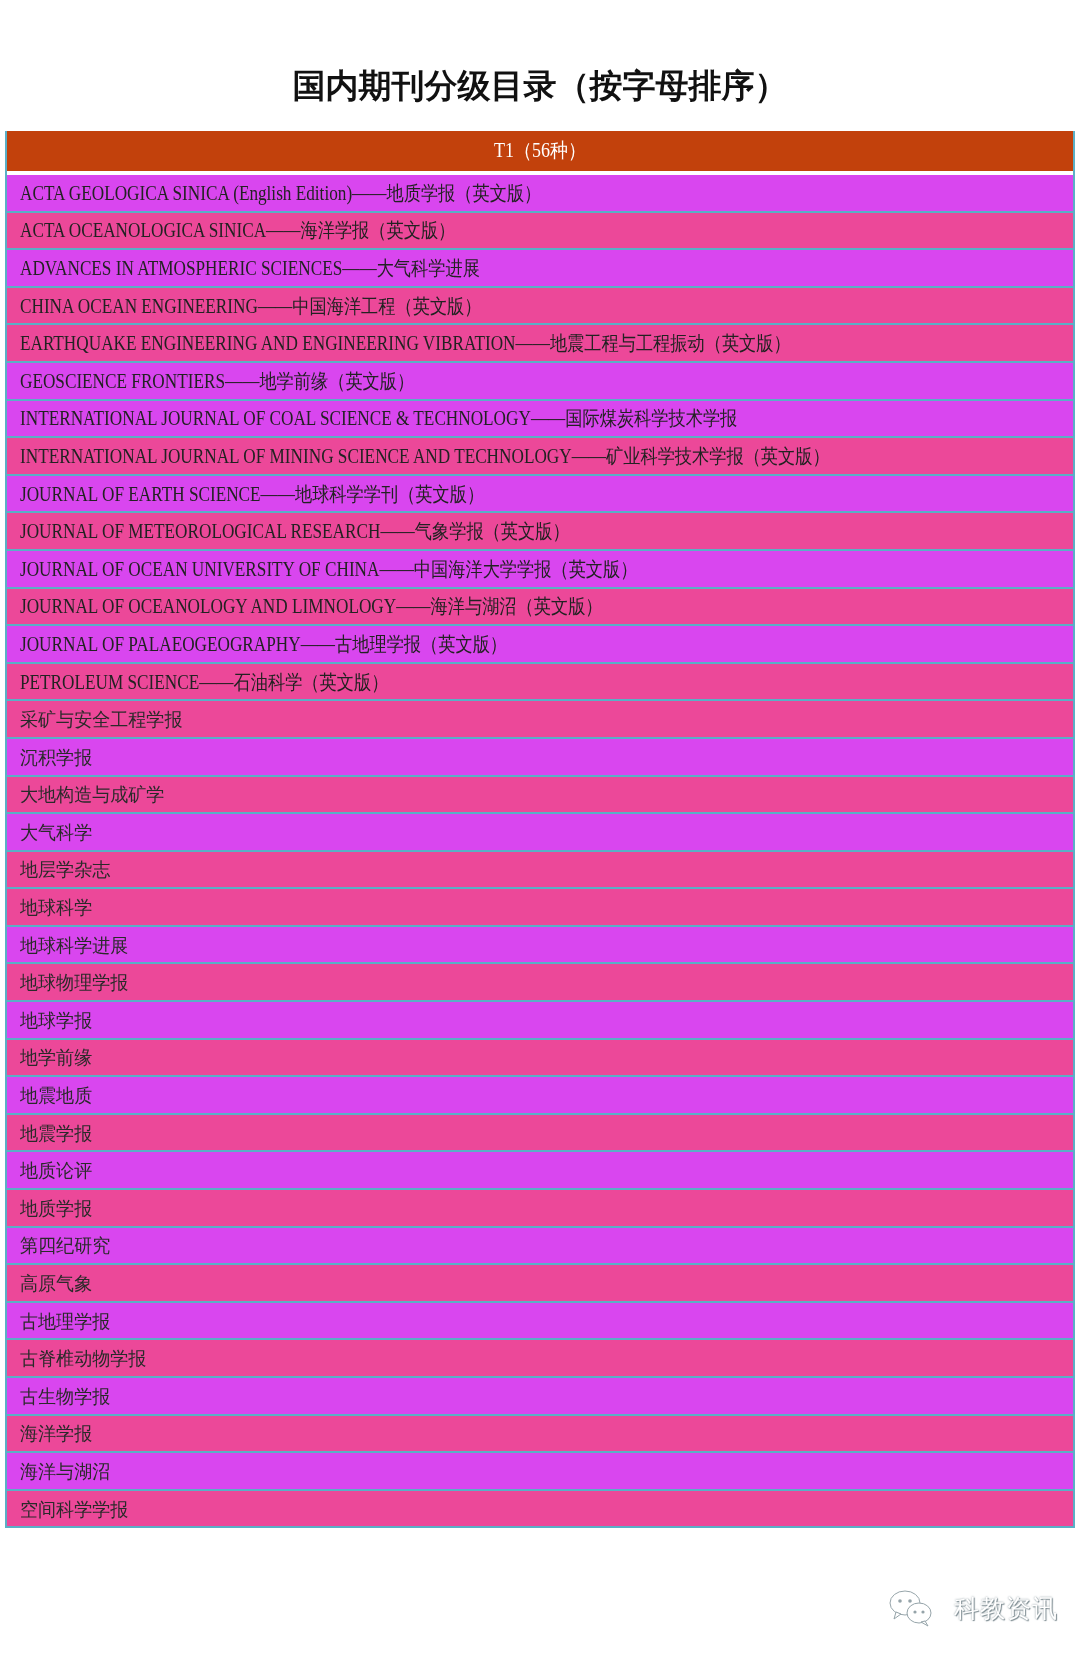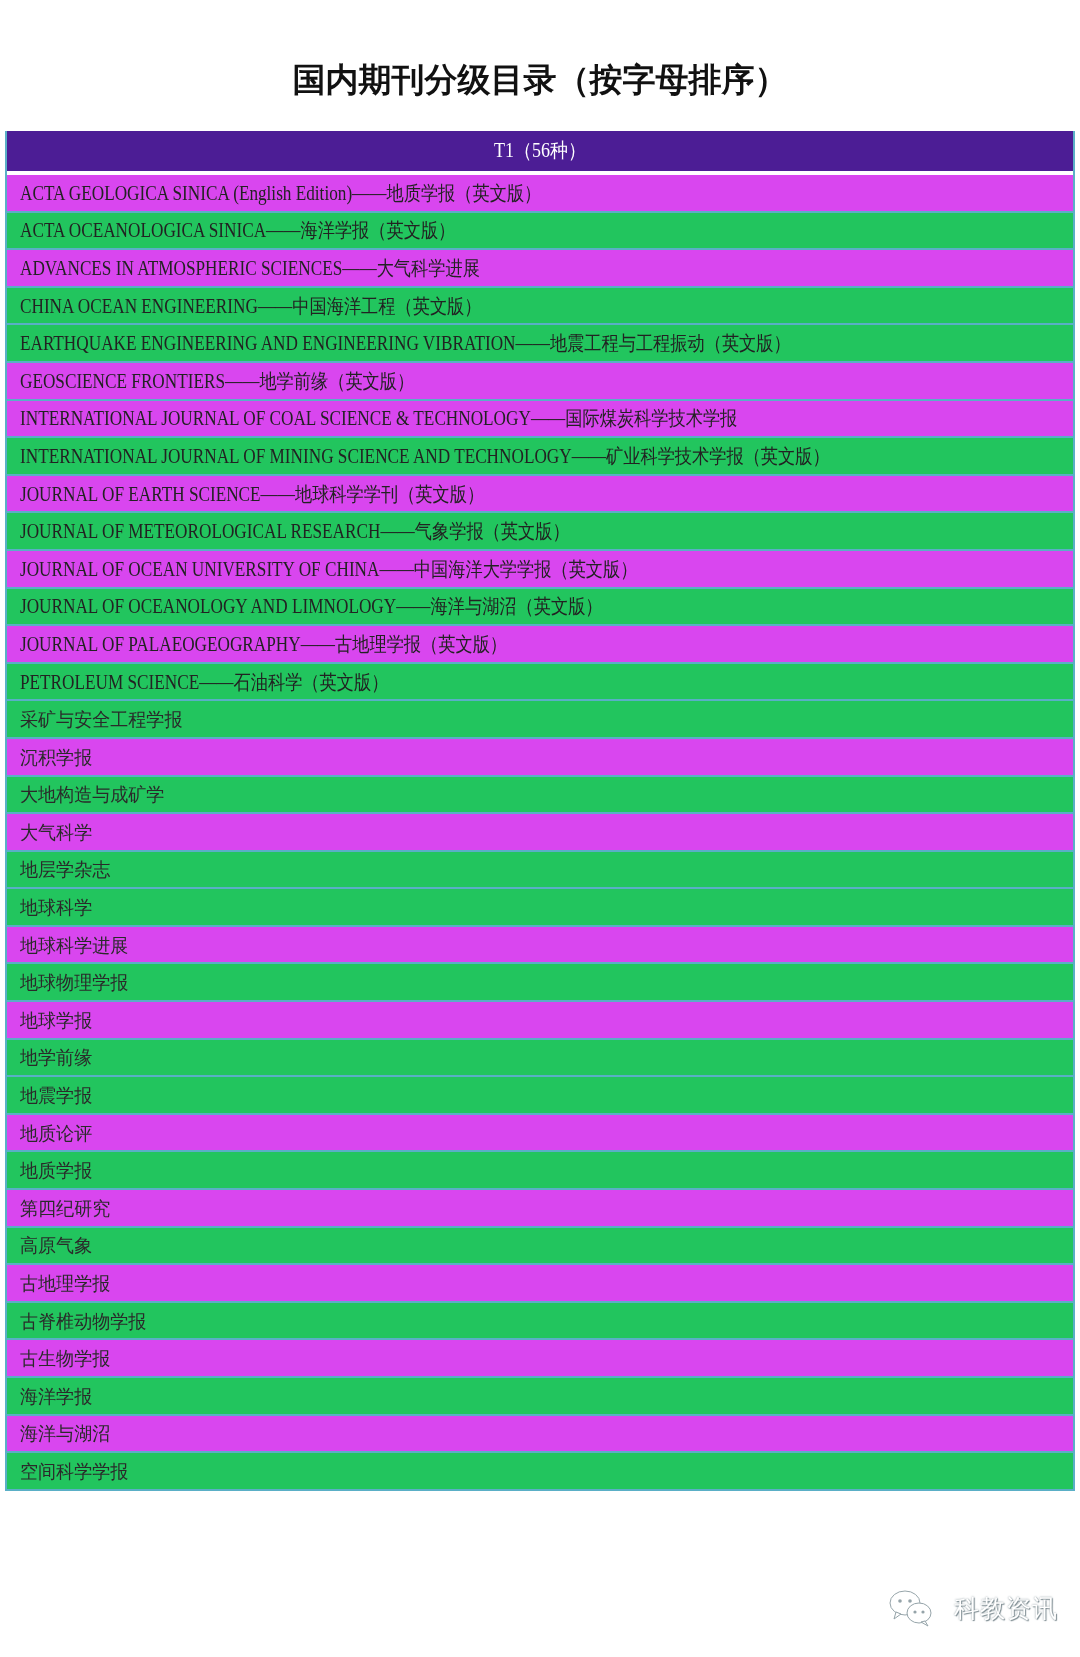--- a/index.html
+++ b/index.html
@@ -11,42 +11,42 @@
       width: 1080px;
       height: 1657px;
       position: relative;
       overflow: hidden;
       font-family: "Liberation Serif", "DejaVu Serif", serif;
       color: #1e1e1e;
     }
     .page-title {
       position: absolute;
       left: 0;
-      top: 60px;
+      top: 66px;
       width: 1080px;
       text-align: center;
       font-family: "DejaVu Sans", "Liberation Sans", sans-serif;
       font-weight: bold;
       font-size: 33px;
       line-height: 40px;
       color: #111111;
       letter-spacing: 0px;
     }
     .table {
       position: absolute;
       left: 5px;
       top: 131px;
       width: 1070px;
       border-left: 2px solid #5aafc6;
       border-right: 2px solid #5aafc6;
       box-sizing: border-box;
     }
     .table-header {
       height: 40px;
-      background: #4c1d95;
+      background: #c2410c;
       color: #ffffff;
       text-align: center;
       font-size: 20px;
       line-height: 38px;
       border-bottom: 4px solid #ffffff;
       box-shadow: 0 1px 0 #5aafc6;
     }
     .table-header span {
       display: inline-block;
       transform: scaleX(0.9);
@@ -58,21 +58,21 @@
       height: 37.6px;
       box-sizing: border-box;
       border-bottom: 2.5px solid #5aafc6;
       display: flex;
       align-items: center;
       padding-left: 13px;
       white-space: nowrap;
       overflow: hidden;
     }
     .row.blue { background: #d946ef; }
-    .row.white { background: #22c55e; }
+    .row.white { background: #ec4899; }
     .row-text {
       display: inline-block;
       font-size: 20px;
       line-height: 24px;
       transform-origin: left center;
       transform: scaleX(0.86);
       color: #222222;
     }
     .row-text.cn {
       font-family: "DejaVu Sans", sans-serif;
@@ -174,20 +174,23 @@
         <span class="row-text cn">地球科学进展</span>
       </div>
       <div class="row white">
         <span class="row-text cn">地球物理学报</span>
       </div>
       <div class="row blue">
         <span class="row-text cn">地球学报</span>
       </div>
       <div class="row white">
         <span class="row-text cn">地学前缘</span>
+      </div>
+      <div class="row blue">
+        <span class="row-text cn">地震地质</span>
       </div>
       <div class="row white">
         <span class="row-text cn">地震学报</span>
       </div>
       <div class="row blue">
         <span class="row-text cn">地质论评</span>
       </div>
       <div class="row white">
         <span class="row-text cn">地质学报</span>
       </div>

